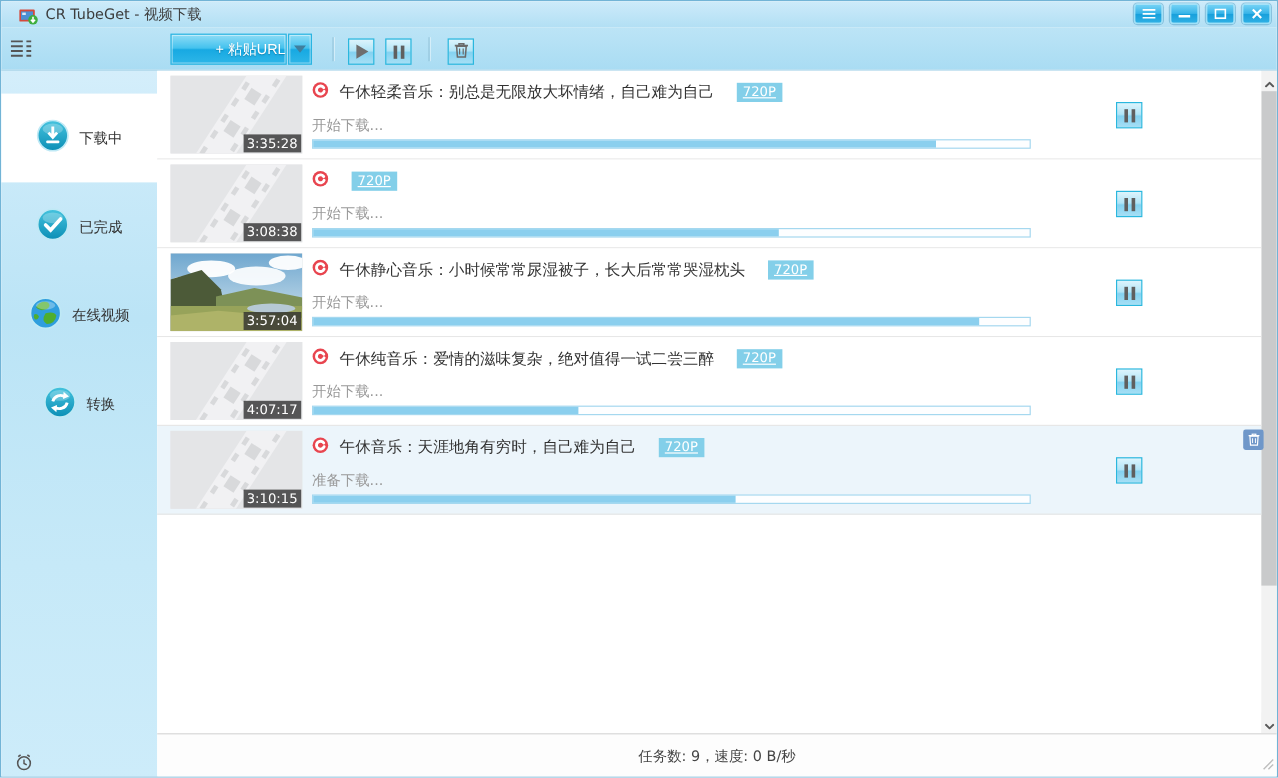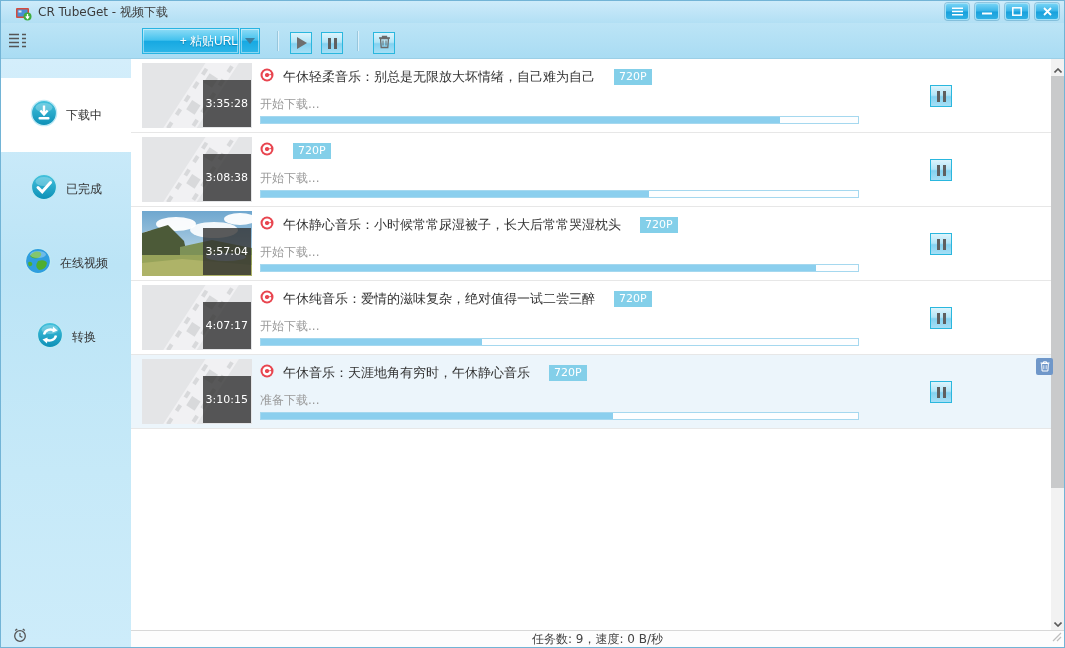--- a/index.html
+++ b/index.html
@@ -64,47 +64,47 @@
   .content { flex:1; display:flex; min-height:0; }
   .list { flex:1; background:#fff; position:relative; }
 
   
   .row { position:relative; height:74px; border-bottom:1px solid #e7e7e7; background:#fff; }
   .row.active { background:#ecf5fb; }
   .thumb { position:absolute; left:11px; top:4px; width:110px; height:65px; overflow:hidden;
            background:#e4e5e7; }
   .thumb svg { display:block; }
   .dur { position:absolute; right:1px; bottom:1px; background:rgba(45,45,45,.78); color:#fff;
-         font-size:11px; line-height:15px; padding:16px 3px; }
+         font-size:11px; line-height:15px; padding:0 3px; }
   .title-line { position:absolute; left:129px; top:8px; display:flex; align-items:center; gap:9px;
                 white-space:nowrap; }
   .row-title { font-size:13px; color:#333; }
   .badge { margin-left:10px; background:#83cfe9; color:#fff; font-size:11px; line-height:16px;
-           padding:0 5px; }
+           padding:0 5px;text-decoration:underline; }
   .status { position:absolute; left:129px; top:37px; font-size:12px; color:#999; }
   .pbar { position:absolute; left:129px; top:57px; width:599px; height:8px;
           border:1px solid #a5d8ef; background:#fdfeff; }
   .pfill { height:100%; background:#8bcfee; }
   .row-pause { position:absolute; left:799px; top:26px; width:22px; height:22px;
                background:linear-gradient(180deg,#ddf4fc 0%,#b2e5f7 46%,#84d2f1 54%,#a6dff5 100%);
                border:1px solid #2ab7de; display:flex; align-items:center; justify-content:center;
                cursor:pointer; }
   .row-trash { position:absolute; left:905px; top:3px; width:17px; height:17px; background:#6f97c9;
                border-radius:2px; display:flex; align-items:center; justify-content:center;
                cursor:pointer; }
 
   
   .scrollbar { width:13px; background:#f2f2f2; display:flex; flex-direction:column; flex:0 0 auto; }
   .sb-btn { height:17px; display:flex; align-items:center; justify-content:center; cursor:pointer;
             background:#f2f2f2; }
   .sb-thumb { height:412px; background:#c9cacb; cursor:pointer; }
   .sb-track { flex:1; }
 
   
-  .statusbar { height:18px; border-top:1px solid #d8d8d8; background:#fdfdfd; position:relative;
+  .statusbar { height:37px; border-top:1px solid #d8d8d8; background:#fdfdfd; position:relative;
                display:flex; align-items:center; justify-content:center; }
   .statusbar-text { font-size:12px; color:#444; }
   .grip { position:absolute; right:2px; bottom:2px; }
 </style>
 </head>
 <body>
 
 <div class="window">
 
   <div class="titlebar">
@@ -491,21 +491,21 @@
               </svg>
               <span class="dur">3:10:15</span>
             </div>
             <div class="title-line">
               <span>
                 <svg width="14" height="14" viewBox="0 0 14 14">
                   <circle cx="7" cy="7" r="6.5" fill="#e8454f"></circle>
                   <path d="M9.8 5.2a3.3 3.3 0 1 0 .3 3" stroke="#fff" stroke-width="2.4" fill="none" stroke-linecap="round"></path>
                 </svg>
               </span>
-              <span class="row-title">午休音乐：天涯地角有穷时，午休静心音乐</span>
+              <span class="row-title">午休音乐：天涯地角有穷时，自己难为自己</span>
               <span class="badge">720P</span>
             </div>
             <span class="status">准备下载...</span>
             <div class="pbar">
               <div class="pfill" style="width: 59%;"></div>
             </div>
             <div class="row-pause">
               <span class="pause-glyph">
                   <i></i>
                   <i></i>

